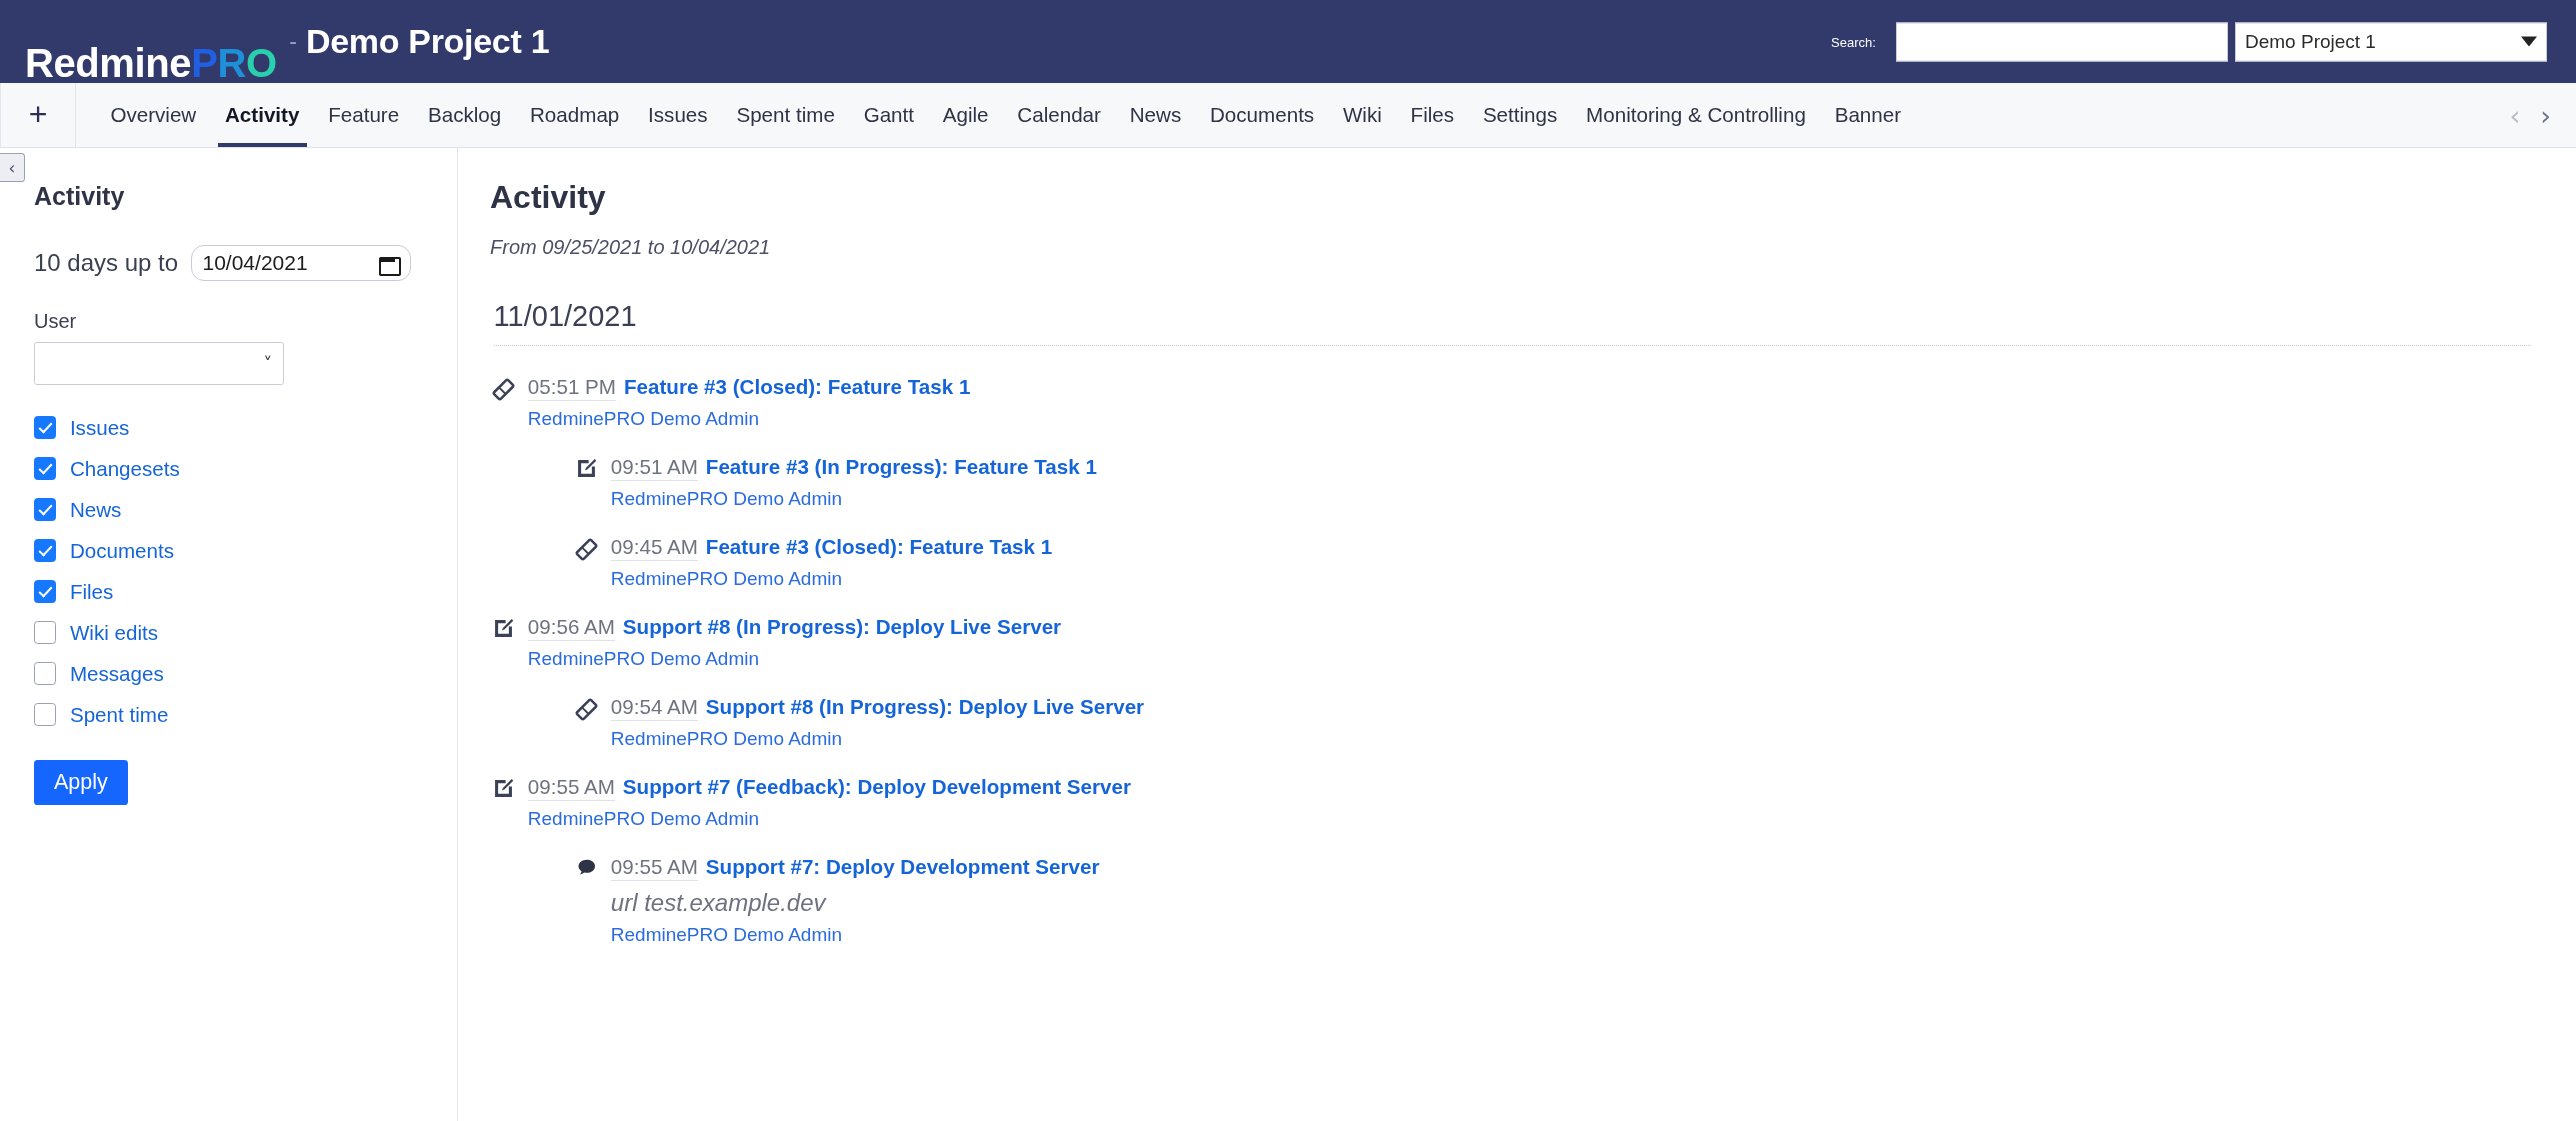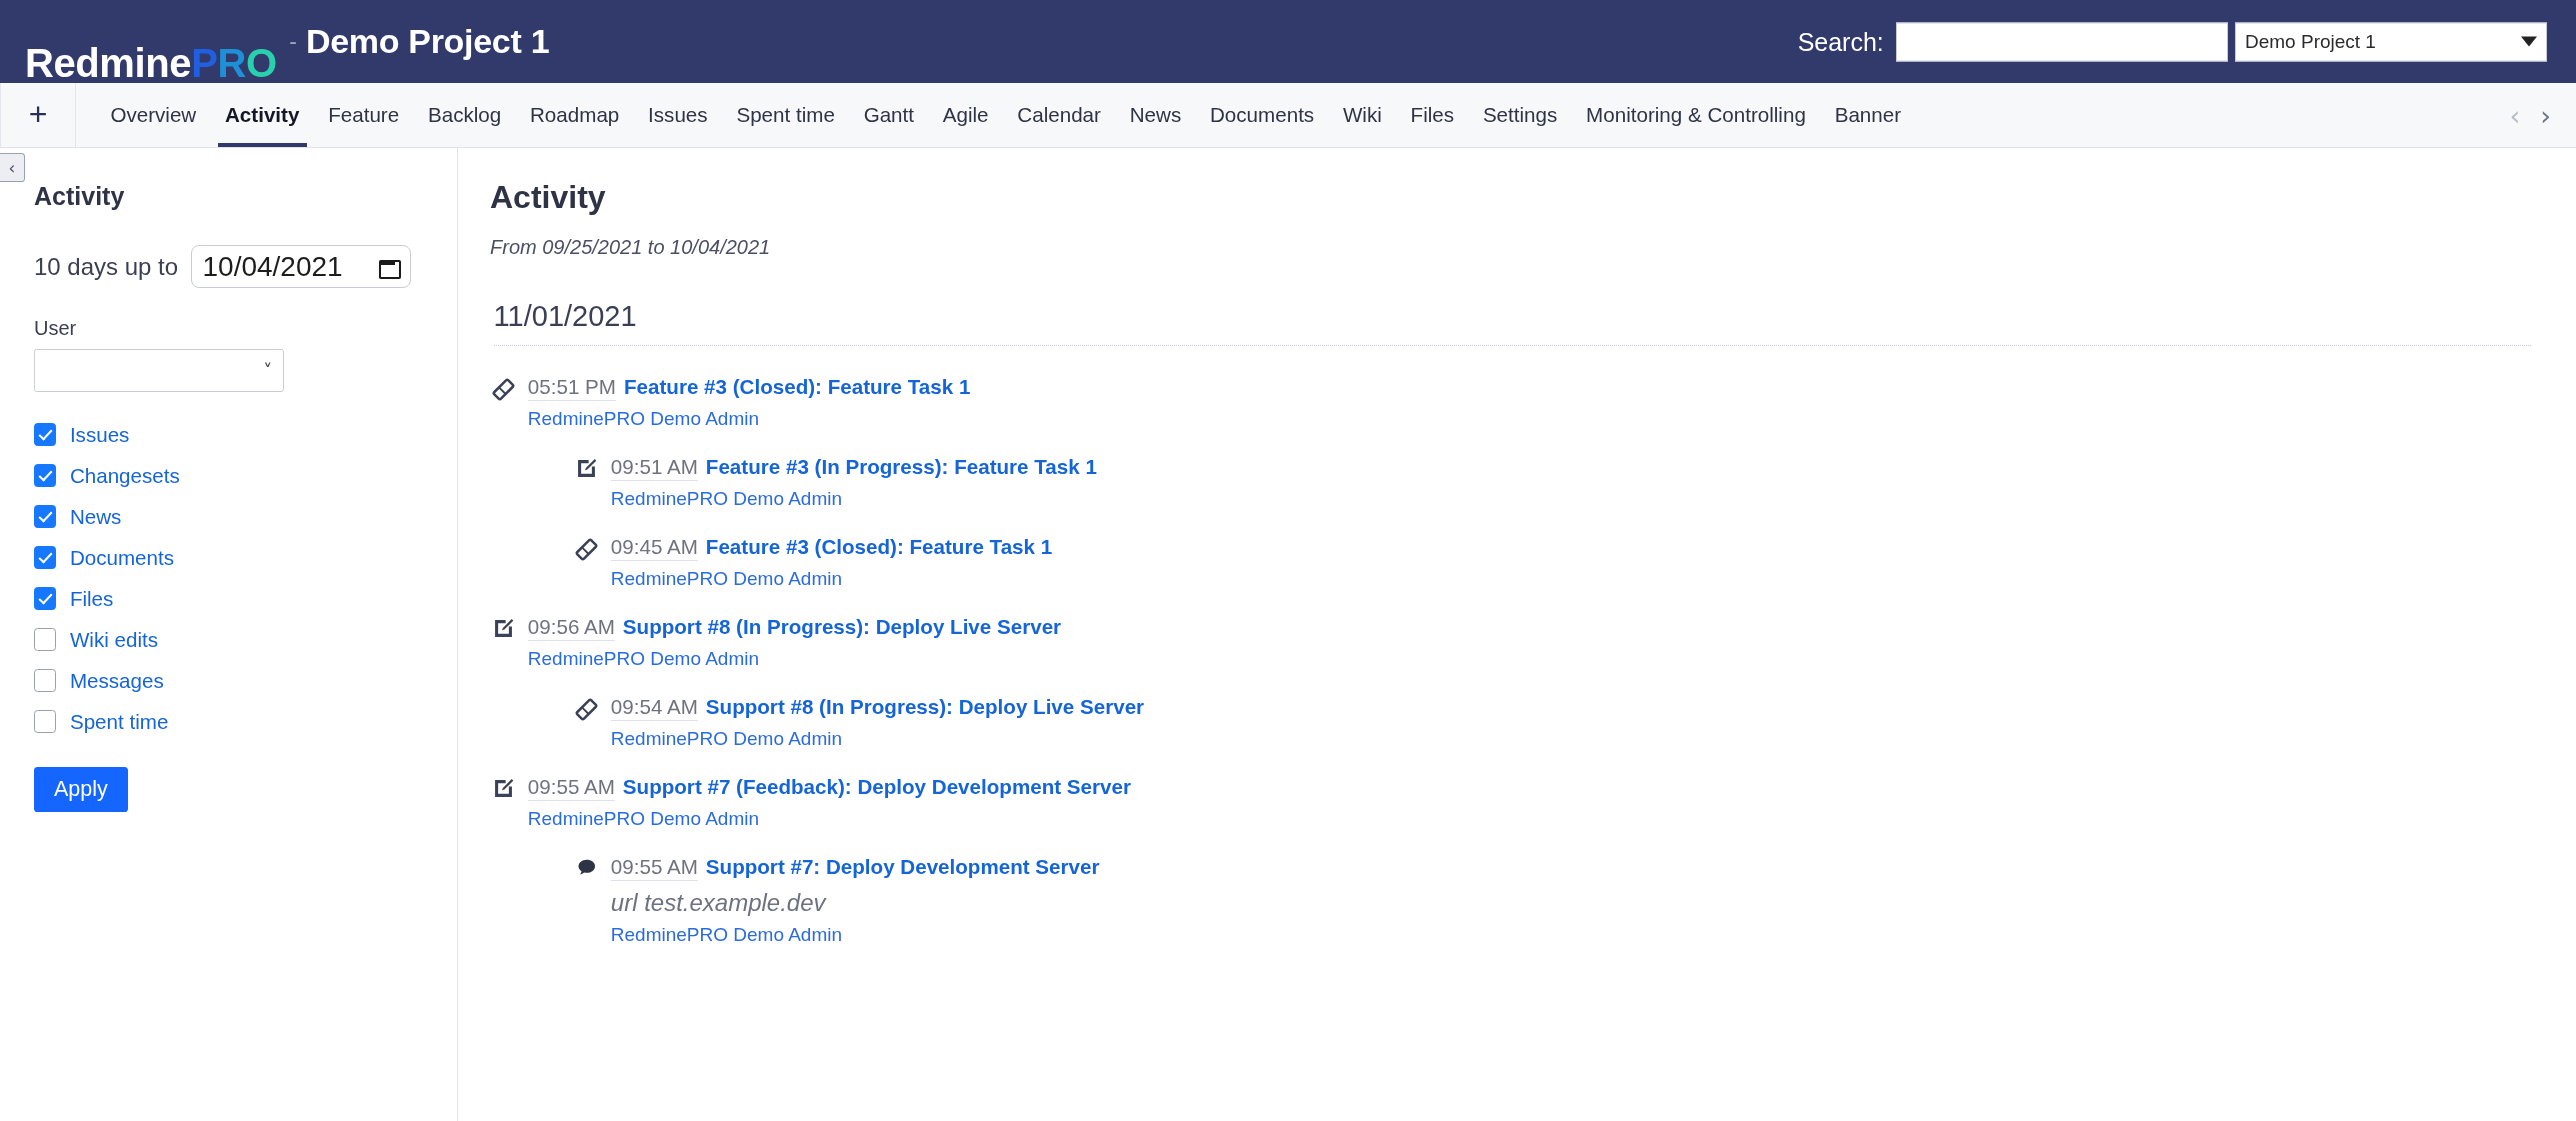--- a/index.html
+++ b/index.html
@@ -65,22 +65,22 @@
   .search-zone {
     position: absolute;
     right: 29px;
     top: 50%;
     transform: translateY(-50%);
     display: flex;
     align-items: center;
   }
   .search-label {
     color: #ffffff;
-    font-size: 25px;
-    margin-right: 12px;
+    font-size: 13px;
+    margin-right: 20px;
     white-space: nowrap;
   }
   .search-input {
     width: 332px; height: 39px;
     border: 0.9px solid #c9ccd6;
     background: #ffffff;
     font-size: 17px;
     padding: 0 7.2px;
     font-family: "Liberation Sans", sans-serif;
     color: #222;
@@ -209,29 +209,29 @@
     align-items: center;
     margin-bottom: 29px;
   }
   .days-label {
     font-size: 24px;
     color: #3b3f52;
     margin-right: 12.6px;
     white-space: nowrap;
   }
   .date-box {
-    width: 220px; height: 43px;
+    width: 220px; height: 36px;
     border: 0.9px solid #c9ccd6;
-    border-radius: 8px;
+    border-radius: 13px;
     background: #fff;
     display: flex;
     align-items: center;
     justify-content: space-between;
     padding: 0 10.8px;
-    font-size: 28px;
+    font-size: 21px;
     color: #1d1d1d;
     cursor: pointer;
   }
   .cal-icon { width: 20px; height: 20px; position: relative; }
   .cal-icon:before {
     content: "";
     position: absolute; left: 0; top: 3.6px;
     width: 18px; height: 15.3px;
     border: 2.2px solid #1a1a1a;
     border-radius: 1.8px;

